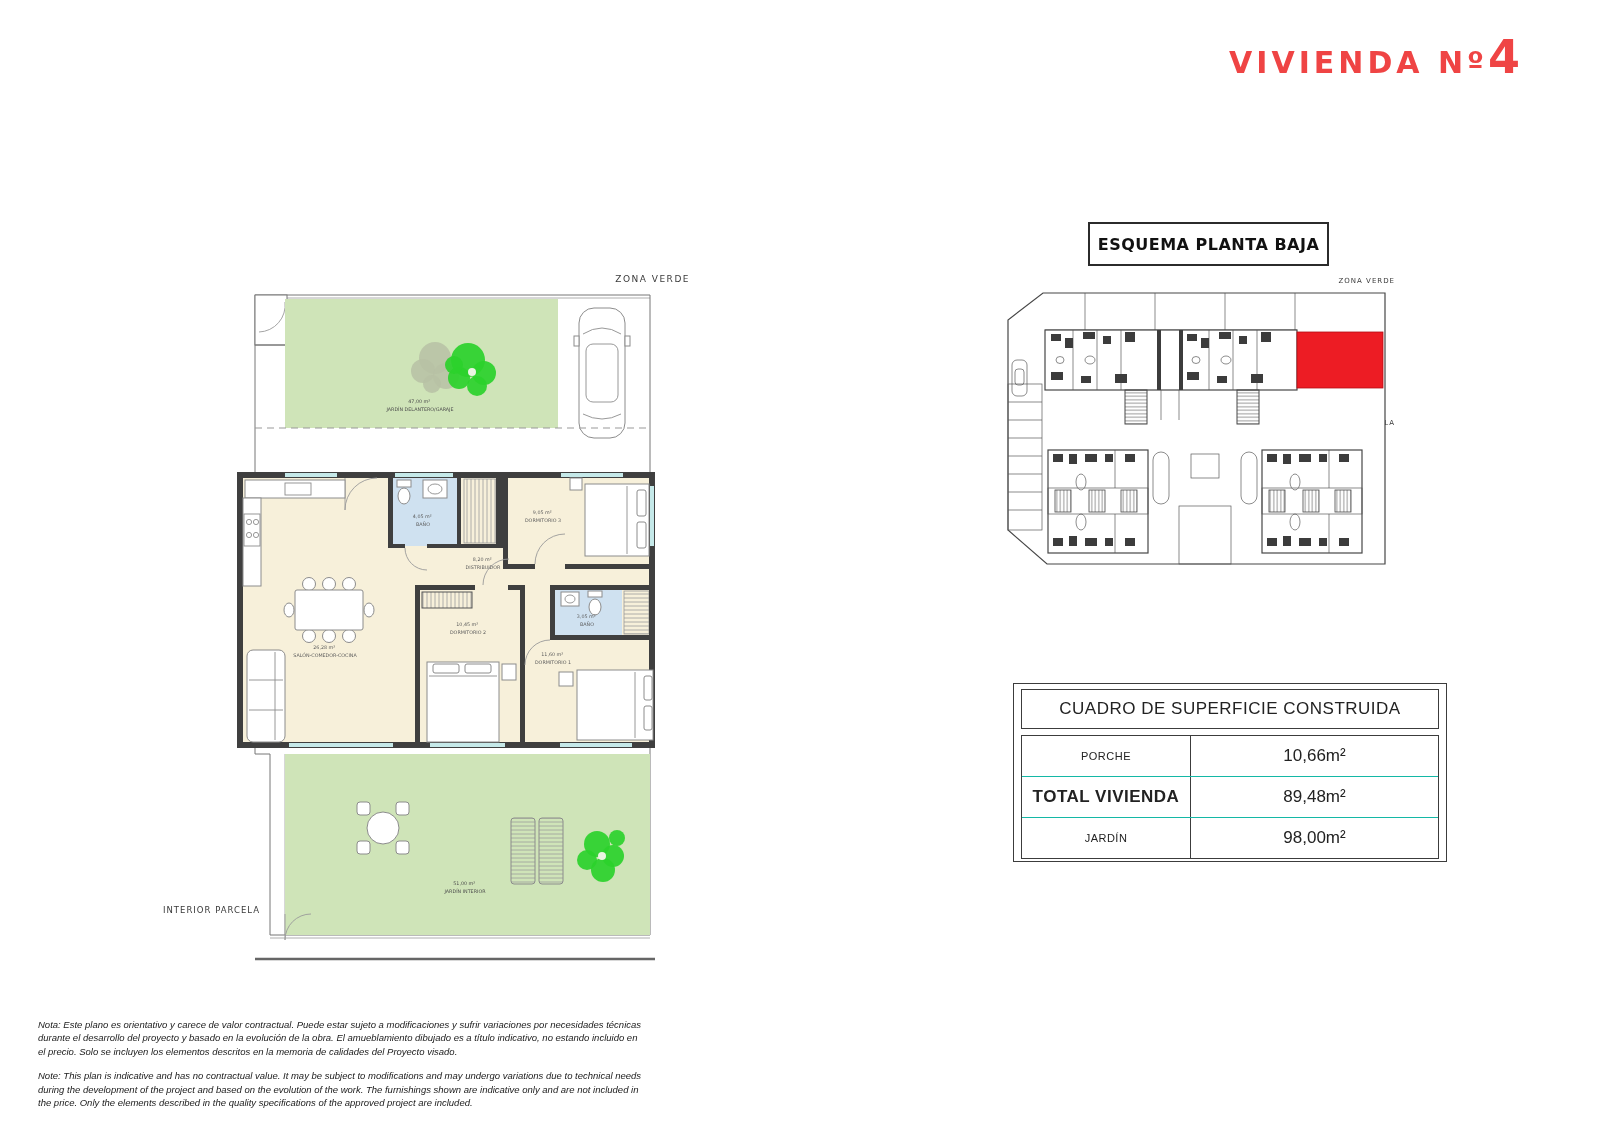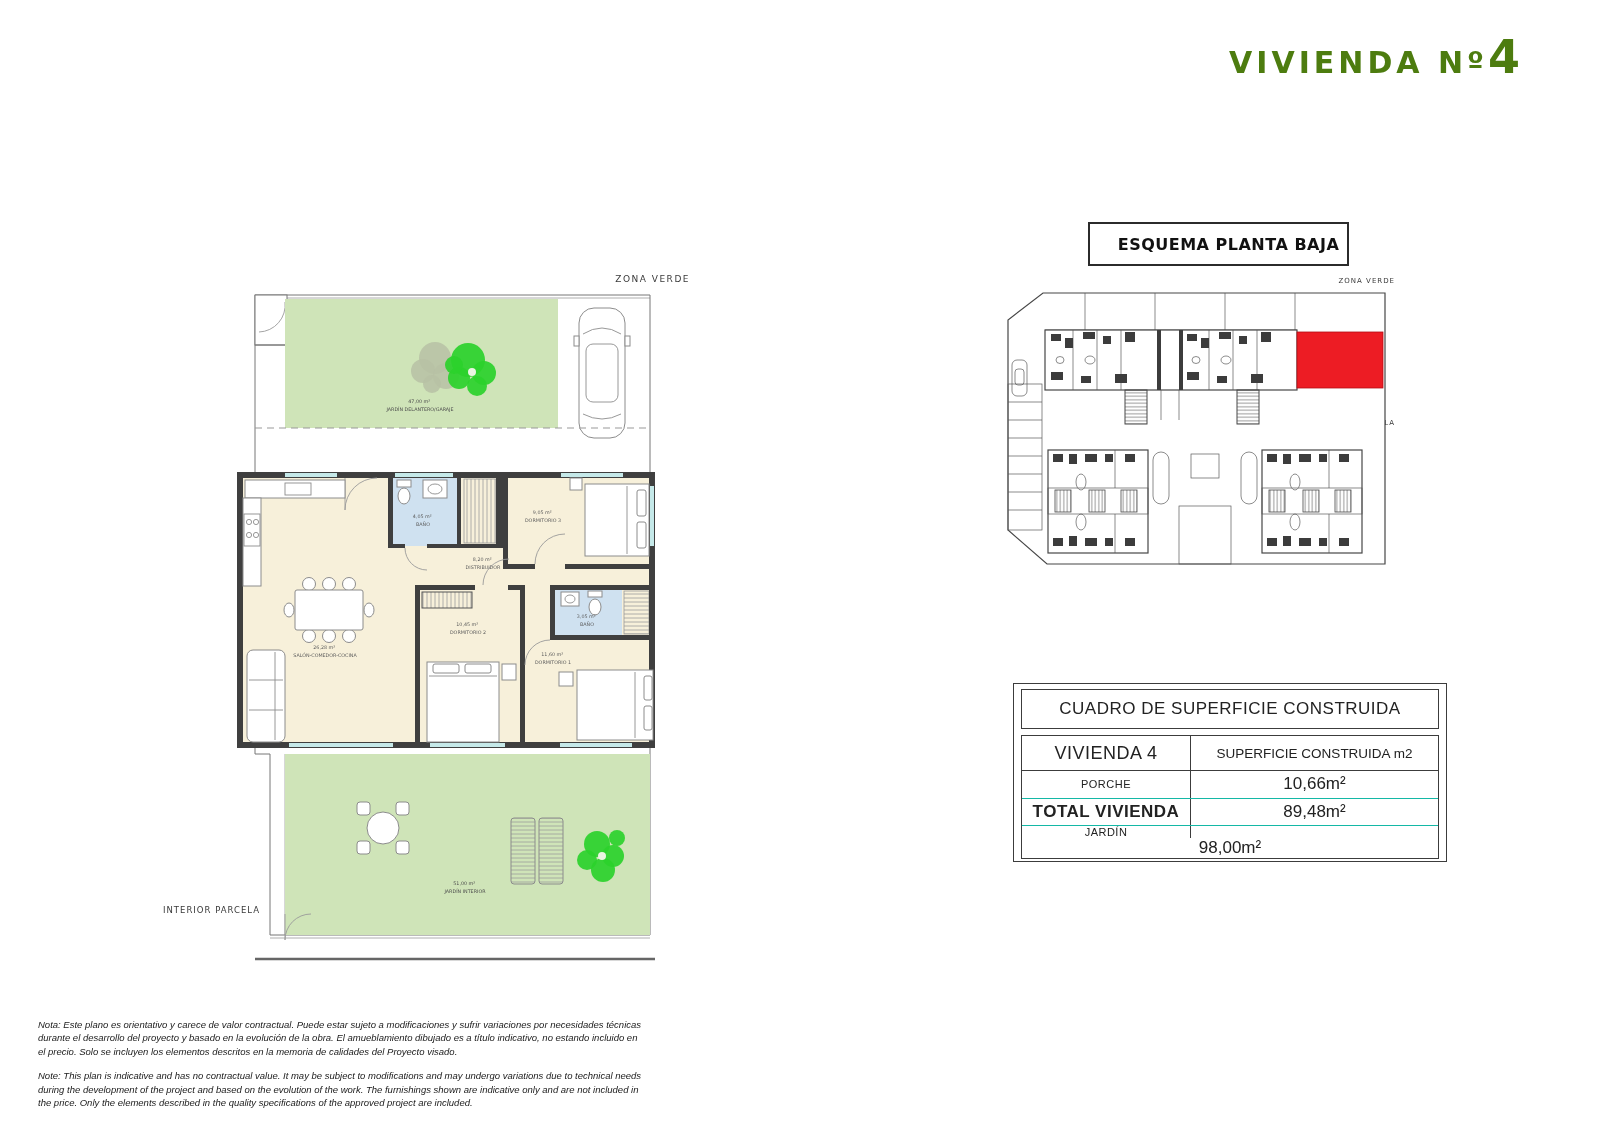--- a/index.html
+++ b/index.html
@@ -5,44 +5,44 @@
   :root{
     --wall:#3f3f3f; --room-fill:#f7f0da; --bath-fill:#cfe1f0; --garden-fill:#cfe4b8;
     --tree-green:#2bd12b; --highlight-red:#ed1c24; --window-glass:#c5e9e9; --line-gray:#777777;
   }
   html,body{margin:0;padding:0;background:#e8e8e8;}
   .page{position:relative;width:1600px;height:1130px;background:#ffffff;overflow:hidden;
         font-family:"Liberation Sans",sans-serif;color:#1b1b1b;margin:0 auto;}
 
   
   .title{position:absolute;top:30px;right:80px;font-family:"DejaVu Sans",sans-serif;
-         font-weight:bold;font-size:30px;letter-spacing:4px;color:#4d7c0f;white-space:nowrap;}
+         font-weight:bold;font-size:30px;letter-spacing:4px;color:#ef4444;white-space:nowrap;}
   .title .num{font-size:46px;letter-spacing:0;}
 
   
   .cap{position:absolute;font-family:"DejaVu Sans",sans-serif;color:#3a3a3a;}
   .cap.center{text-align:right;}
   .zv-main{left:250px;top:274px;width:440px;font-size:9px;letter-spacing:1.5px;}
   .ip-main{left:163px;top:905px;font-size:8.5px;letter-spacing:1px;}
   .zv-sch{left:985px;top:277px;width:410px;font-size:7px;letter-spacing:1px;}
   .ip-sch{left:985px;top:419px;width:410px;font-size:7px;letter-spacing:1px;}
 
   
   .sch-title{position:absolute;left:1088px;top:222px;width:237px;height:40px;border:2px solid #2b2b2b;
              display:flex;align-items:center;justify-content:center;font-family:"DejaVu Sans",sans-serif;
-             font-weight:bold;font-size:16px;letter-spacing:.5px;color:#111;background:#fff;padding-left:20px;}
+             font-weight:bold;font-size:16px;letter-spacing:.5px;color:#111;background:#fff;}
 
   
   .area-table{position:absolute;left:985px;top:683px;width:432px;height:177px;border:1.5px solid #3c3c3c;background:#fff;margin-left:28px;}
   .at-header{position:absolute;left:7px;right:7px;top:5px;height:38px;border:1.5px solid #3c3c3c;
              display:flex;align-items:center;justify-content:center;font-size:17px;letter-spacing:.5px;color:#222;}
   .at-body{position:absolute;left:7px;right:7px;top:51px;bottom:2px;border:1.5px solid #3c3c3c;
            display:flex;flex-direction:column;}
   .at-row{display:flex;border-bottom:1px solid #14b8a6;flex:1;}
-  .at-row:last-child{border-bottom:none;flex-direction:column;}
+  .at-row:last-child{border-bottom:none;}
   .at-row.head{flex:1.3;border-bottom:1.5px solid #3c3c3c;}
   .at-c1{width:168px;border-right:1.5px solid #3c3c3c;display:flex;align-items:center;justify-content:center;
          font-size:11px;letter-spacing:.5px;color:#222;text-align:center;}
   .at-c2{flex:1;display:flex;align-items:center;justify-content:center;font-size:17px;color:#222;}
   .at-row.head .at-c1{font-size:18px;letter-spacing:.5px;}
   .at-row.head .at-c2{font-size:13.5px;}
   .at-row.bold .at-c1{font-weight:bold;font-size:17px;}
 
   
   .notes{position:absolute;left:38px;top:1018px;width:620px;font-size:9.5px;line-height:1.42;color:#1a1a1a;}
@@ -450,24 +450,20 @@
         <rect class="schthin" x="256" y="180" width="16" height="52" rx="8" fill="#fff"></rect>
         <rect class="schthin" x="206" y="182" width="28" height="24" fill="#fff"></rect>
         <rect class="schthin" x="194" y="234" width="52" height="58" fill="#fff"></rect>
       </g>
     </g>
   </svg>
 
   <div class="area-table">
     <div class="at-header">CUADRO DE SUPERFICIE CONSTRUIDA</div>
     <div class="at-body">
-      <div class="at-row head">
-        <div class="at-c1">VIVIENDA 4</div>
-        <div class="at-c2">SUPERFICIE CONSTRUIDA m2</div>
-      </div>
       <div class="at-row">
         <div class="at-c1">PORCHE</div>
         <div class="at-c2">10,66m²</div>
       </div>
       <div class="at-row bold">
         <div class="at-c1">TOTAL  VIVIENDA</div>
         <div class="at-c2">89,48m²</div>
       </div>
       <div class="at-row">
         <div class="at-c1">JARDÍN</div>

